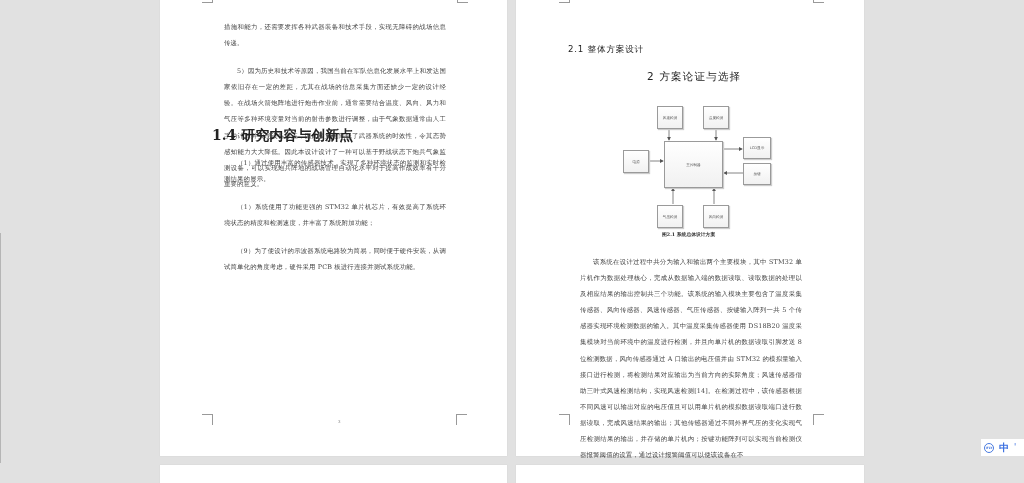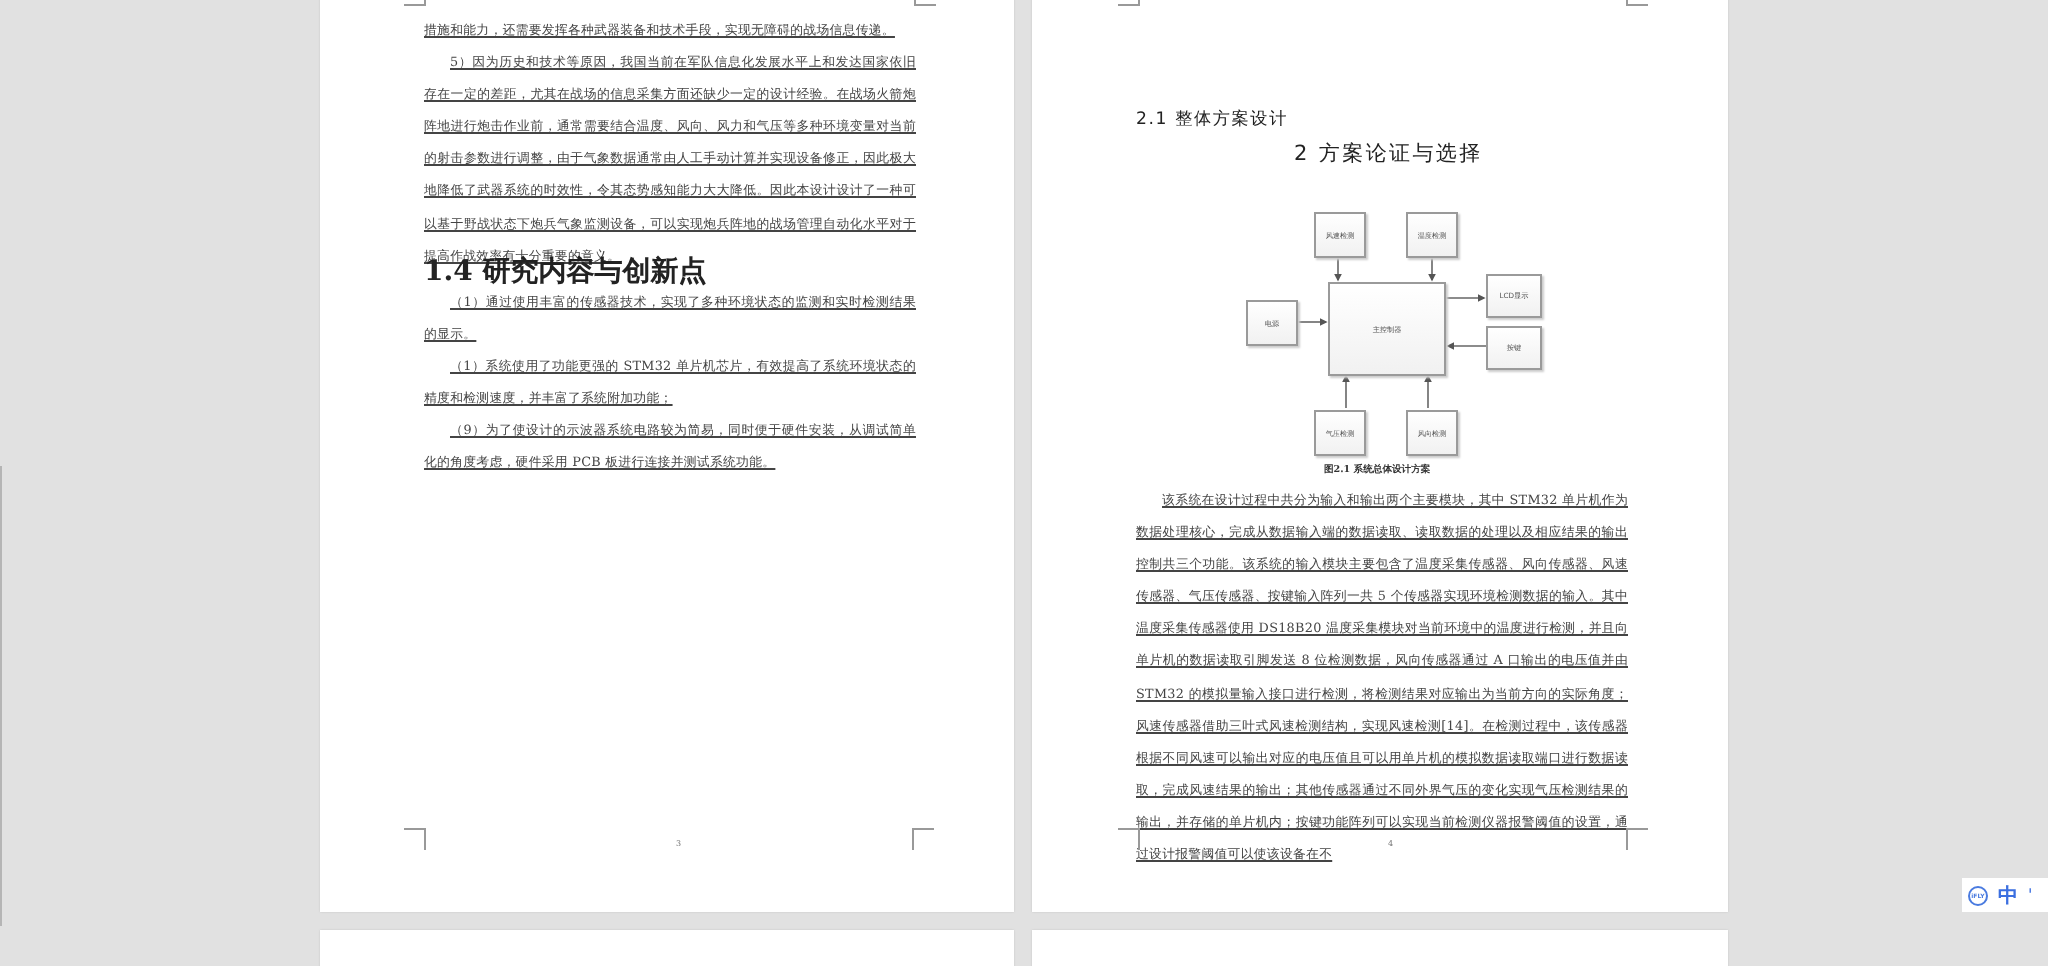--- a/index.html
+++ b/index.html
@@ -10,21 +10,21 @@
     color:#333;
   }
   .page {
     position:absolute; background:#fff;
     box-shadow:0 0 1px #c8c8c8;
   }
   .corner { position:absolute; width:10px; height:10px; border-color:#999; border-style:solid; border-width:0; }
   .c-bl { border-right-width:1px; border-bottom-width:1px; }
   .c-tl { border-right-width:1px; border-top-width:1px; }
   .text-block { position:absolute; font-size:6.4px; line-height:16.1px; color:#444; letter-spacing:0.15px; }
-  .text-block p { margin:0; text-align:justify;text-decoration:underline; }
+  .text-block p { margin:12px; text-align:justify; }
   .indent { text-indent:13px; }
   .h14 { position:absolute; font-size:14px; font-weight:bold; color:#222; font-family:"DejaVu Serif",serif; }
   .chapter { position:absolute; font-family:"DejaVu Sans",sans-serif; font-size:10.5px; color:#222; letter-spacing:1.2px;margin-top:34px; }
   .h21 { position:absolute; font-family:"DejaVu Sans",sans-serif; font-size:8.6px; color:#222; letter-spacing:0.8px; }
   .pagenum { position:absolute; font-size:4px; color:#777; }
   .dbox {
     position:absolute; background:linear-gradient(#fff,#f1f1f1);
     border:1px solid #9a9a9a; box-shadow:1px 1px 1px #ccc;
     font-size:3.6px; color:#555; display:flex; align-items:center; justify-content:center;
     font-family:"DejaVu Sans",sans-serif;
@@ -65,21 +65,21 @@
   <div class="corner c-bl" style="left:42px; top:416px; border-width:1px 0 0 0; border-top:1px solid #999; width:10px; height:10px; border-right:1px solid #999;"></div>
   <div class="pagenum" style="left:178px; top:421px;">3</div>
   <div class="corner" style="left:296px; top:416px; width:10px; height:10px; border-top:1px solid #999; border-left:1px solid #999;"></div>
 </div>
 
 <div class="page" style="left:516px; top:-2px; width:348px; height:458px;">
   <div class="corner" style="left:43px; top:0; width:10px; height:4px; border-right:1px solid #999; border-bottom:1px solid #999;"></div>
   <div class="corner" style="left:297px; top:0; width:10px; height:4px; border-left:1px solid #999; border-bottom:1px solid #999;"></div>
 
   <div class="chapter" style="left:131px; top:38px;">2 方案论证与选择</div>
-  <div class="h21" style="left:52px; top:56px;">2.1 整体方案设计</div>
+  <div class="h21" style="left:52px; top:46px;">2.1 整体方案设计</div>
 
   <div style="position:absolute; left:0; top:2px; width:348px; height:240px;">
     <svg width="348" height="240" style="position:absolute; left:0; top:0;">
       <defs>
         <marker id="ah" markerWidth="5" markerHeight="5" refX="4" refY="2.5" orient="auto">
           <path d="M0,0 L5,2.5 L0,5 z" fill="#555"></path>
         </marker>
       </defs>
       <g stroke="#666" stroke-width="0.8" fill="none">
         <line x1="153" y1="128" x2="153" y2="140" marker-end="url(#ah)"></line>

